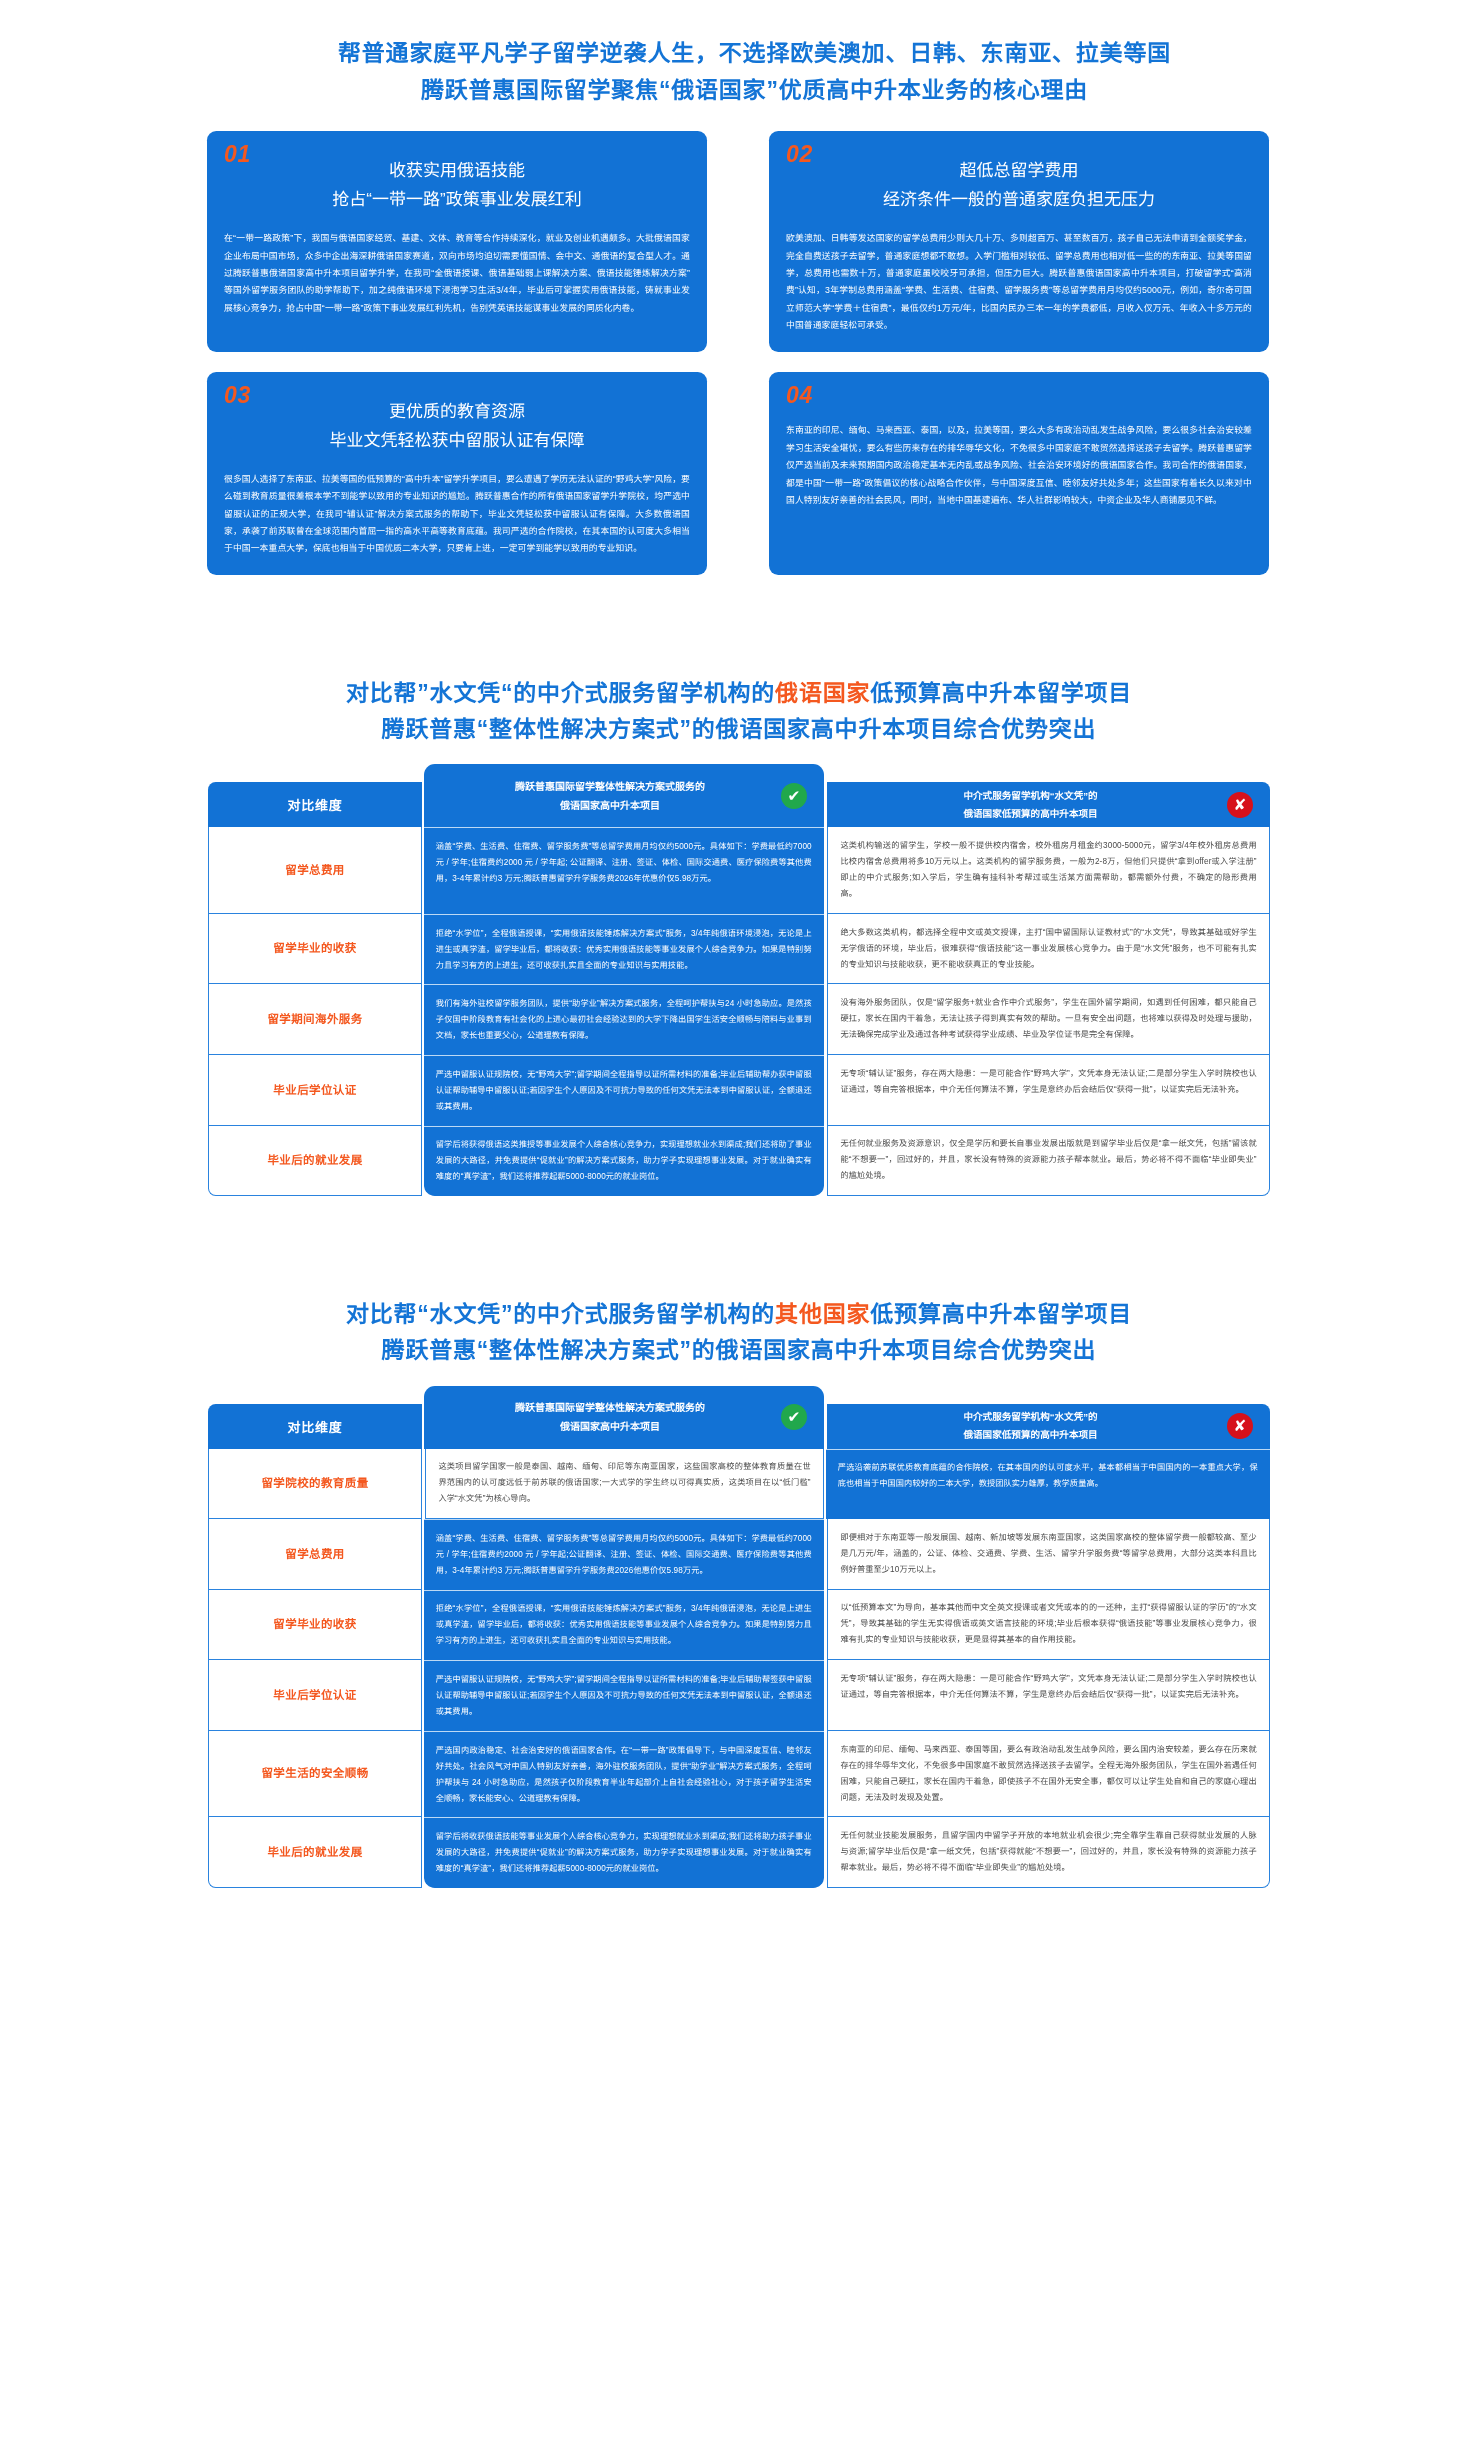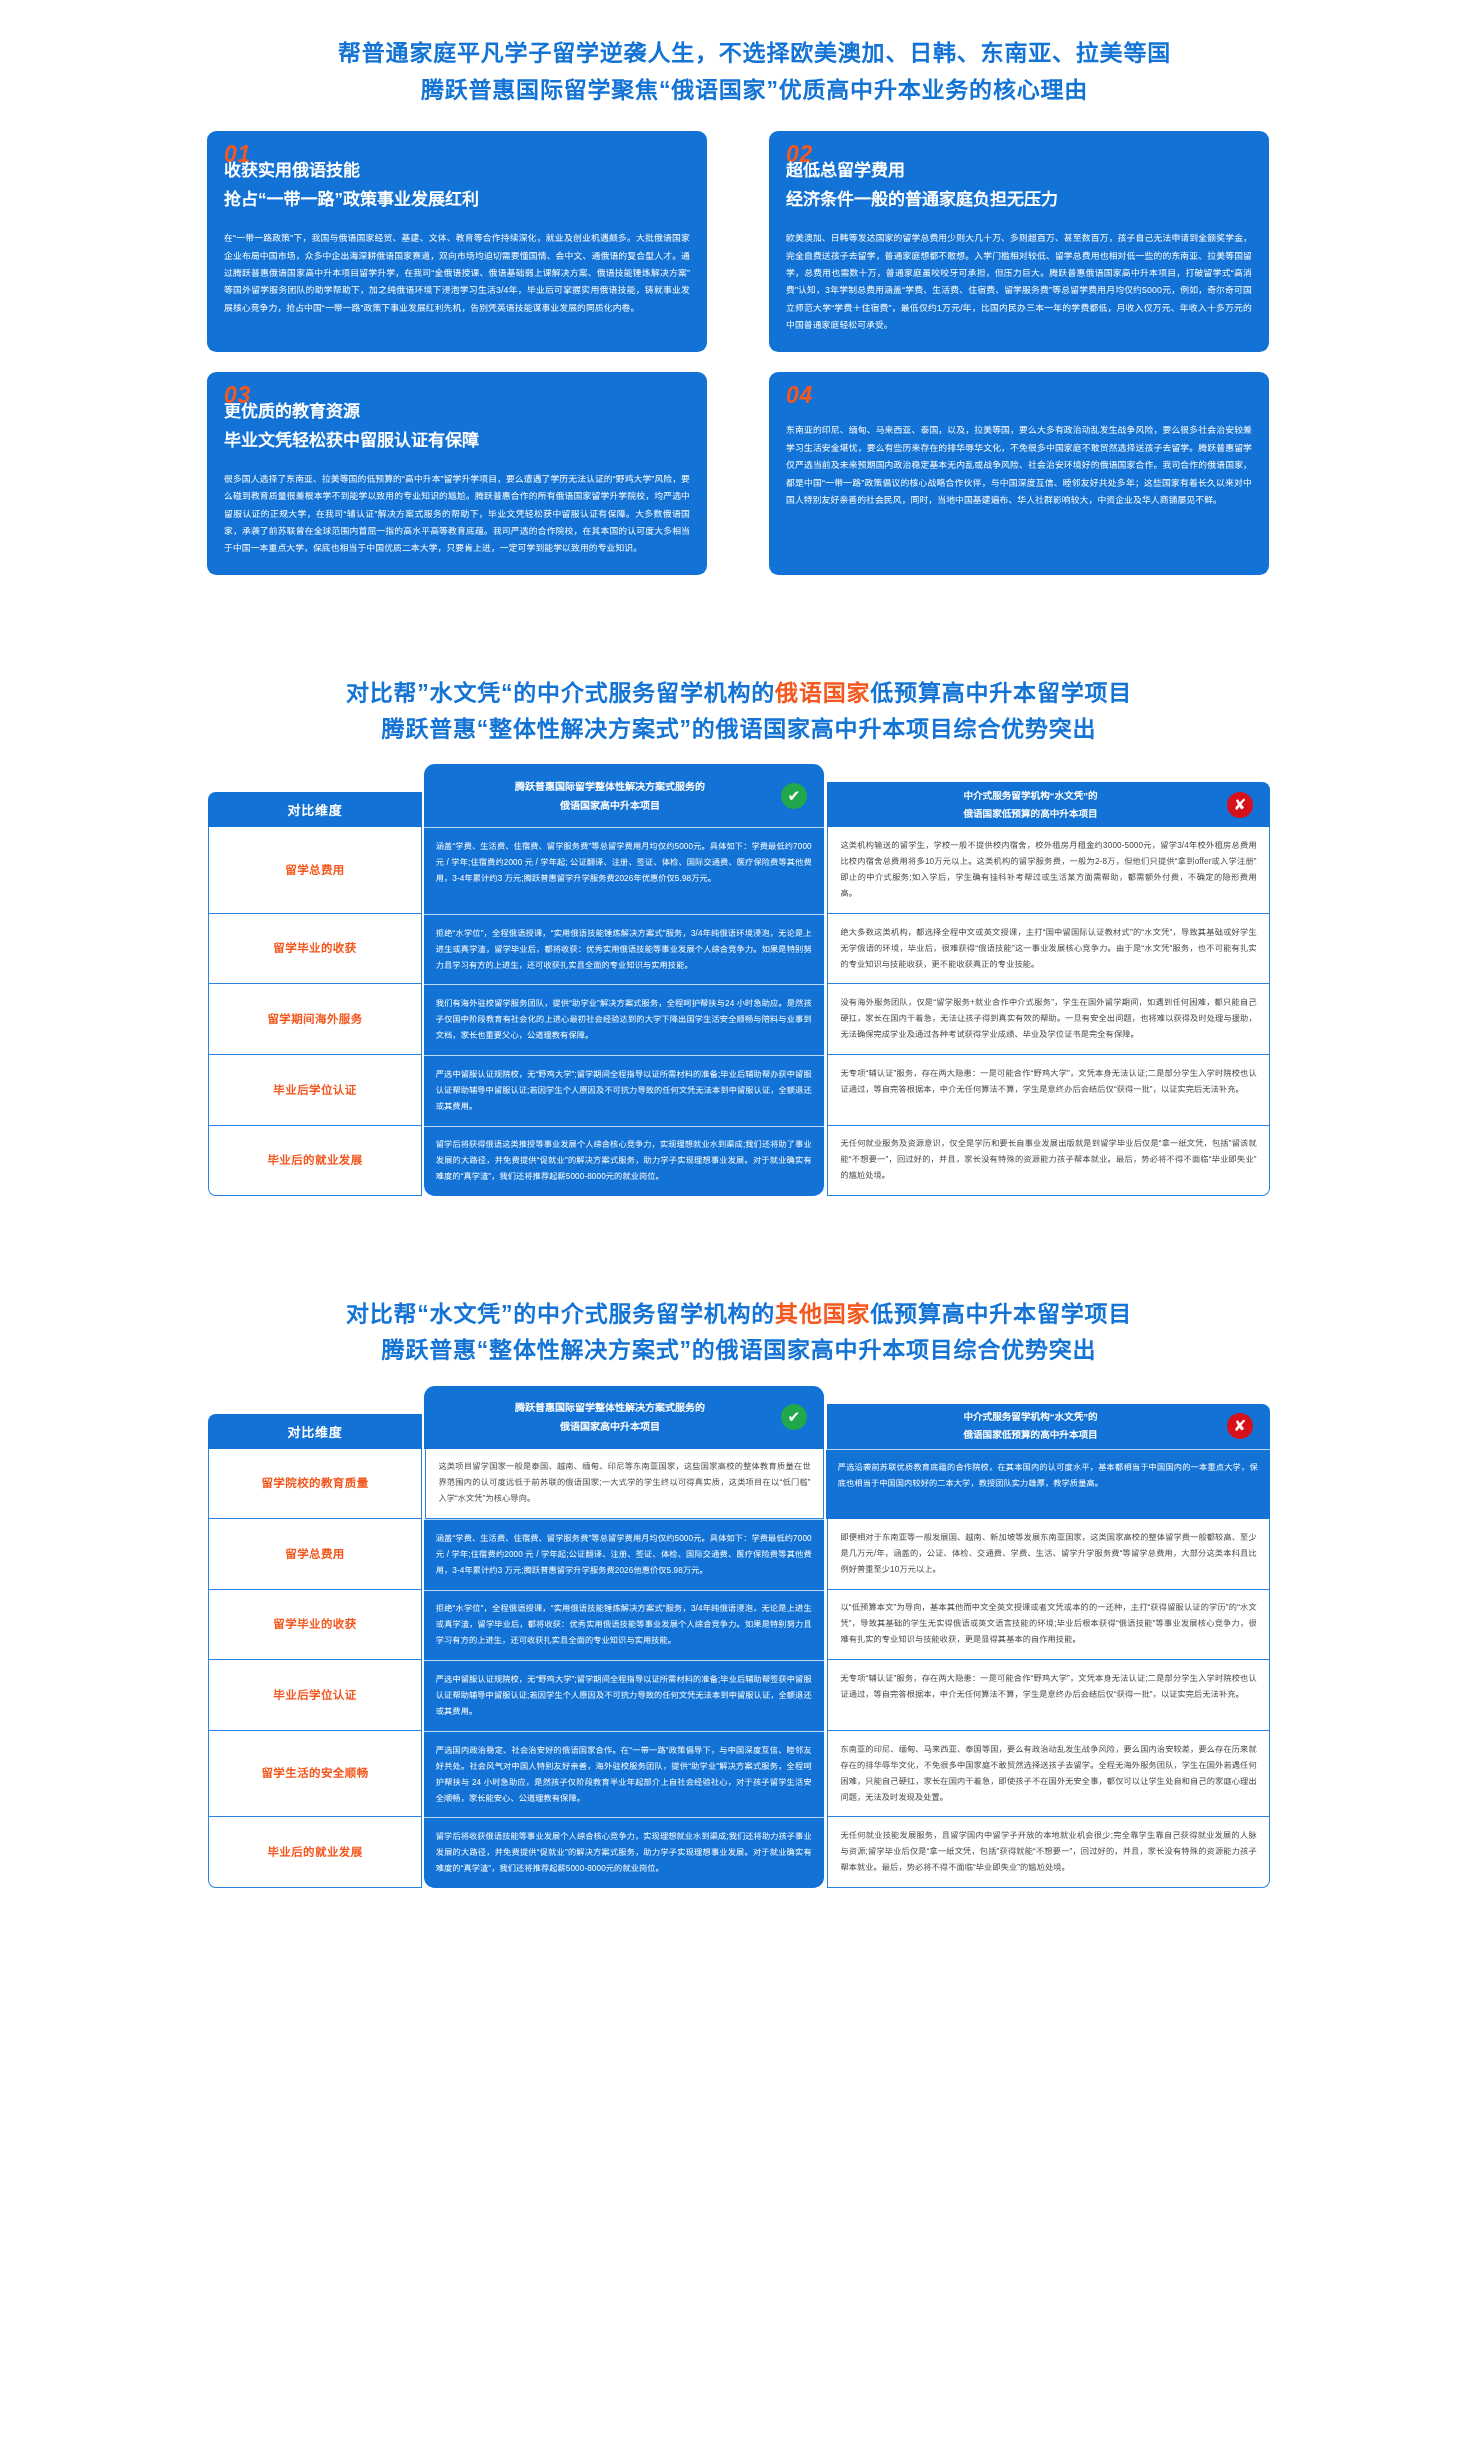--- a/index.html
+++ b/index.html
@@ -56,23 +56,23 @@
   .card-num {
     font-size: 23px;
     font-weight: bold;
     font-style: italic;
     color: #f4581f;
     line-height: 1;
     letter-spacing: 0.8px;
     margin-bottom: 1.5px;
   }
   .card-title {
-    text-align: left;
+    text-align: center;
     color: #ffffff;
-    font-weight: bold;
+    font-weight: normal;
     margin-top: -10.8px;
   }
   .card-title .t1 { font-size: 17px; line-height: 1.7; display: block; }
   .card-title .t2 { font-size: 17px; line-height: 1.7; display: block; }
   .card-body {
     margin-top: 15.4px;
     color: #ffffff;
     font-size: 8.8px;
     line-height: 1.98;
     text-align: justify;
@@ -92,21 +92,21 @@
   .th {
     background: #1272d5;
     color: #ffffff;
     font-weight: bold;
     display: flex;
     align-items: center;
     justify-content: center;
     text-align: center;
   }
   .th-dim {
-    height: 35px;
+    height: 45px;
     border-radius: 7.7px 0 0 0;
     font-size: 13px;
     letter-spacing: 0.8px;
   }
   .th-ours {
     height: 63px;
     border-radius: 10.8px 10.8px 0 0;
     font-size: 10px;
     line-height: 1.9;
     position: relative;

